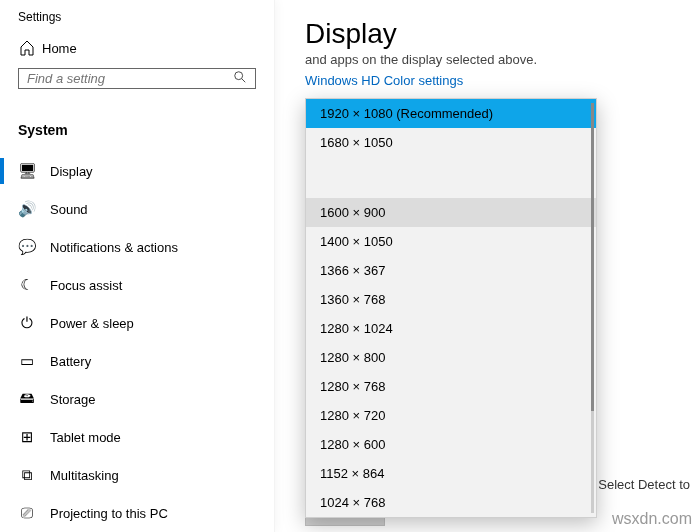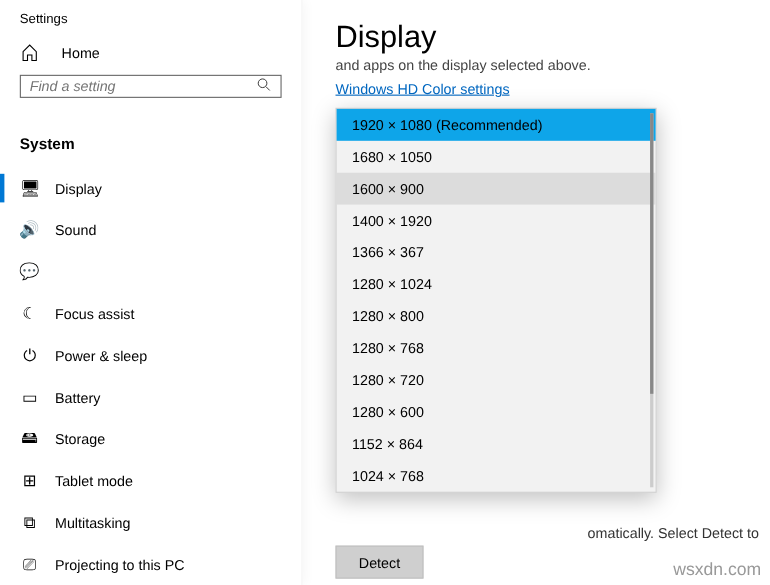--- a/index.html
+++ b/index.html
@@ -24,21 +24,21 @@
     box-shadow: 2px 0 10px rgba(0,0,0,0.04);
   }
   .title {
     padding: 10px 14px 8px 18px;
     font-size: 12px;
   }
   .home-row {
     display: flex;
     align-items: center;
     padding: 8px 18px 12px 18px;
-    gap: 20px;
+    gap: 6px;
   }
   .home-row .icon { width: 18px; display:flex; align-items:center; justify-content:center; }
   .search {
     margin: 0 18px 29px 18px;
     border: 1px solid #666;
     height: 30px;
     display: flex;
     align-items: center;
     padding: 0 8px;
   }
@@ -89,21 +89,20 @@
   }
   .subtext {
     color: #444;
     font-size: 13px;
   }
   .link {
     color: #0067c0;
     font-size: 13px;
     margin-top: 6px;
     display: inline-block;
-    text-decoration: underline;
   }
 
   .dropdown {
     position: absolute;
     left: 30px;
     top: 98px;
     width: 292px;
     background: #f2f2f2;
     border: 1px solid #cfcfcf;
     box-shadow: 0 6px 20px rgba(0,0,0,0.25);
@@ -123,21 +122,21 @@
   .dropdown ul { list-style: none; }
   .dropdown li {
     height: 29px;
     padding: 0 14px;
     display: flex;
     align-items: center;
     font-size: 13px;
     color: #000;
   }
   .dropdown li.selected { background: #0ea5e9; }
-  .dropdown li.hover { background: #dcdcdc; }
+  .dropdown li.hover { background: #dcdcdc; margin-top: 41px; }
 
   .bottom-hint {
     position: absolute;
     bottom: 40px;
     left: 30px;
     right: 10px;
     text-align: right;
     color: #333;
     font-size: 13px;
   }
@@ -196,20 +195,21 @@
         <li class="selected">
           <span class="icon">🖥</span>
           <span>Display</span>
         </li>
         <li>
           <span class="icon">🔊</span>
           <span>Sound</span>
         </li>
         <li>
           <span class="icon">💬</span>
+          <span>Notifications &amp; actions</span>
         </li>
         <li>
           <span class="icon">☾</span>
           <span>Focus assist</span>
         </li>
         <li>
           <span class="icon">⏻</span>
           <span>Power &amp; sleep</span>
         </li>
         <li>
@@ -238,22 +238,23 @@
   <div class="main">
     <div class="heading">Display</div>
     <div class="subtext">and apps on the display selected above.</div>
     <a class="link">Windows HD Color settings</a>
 
     <div class="dropdown">
       <ul id="reso-list">
           <li class="selected">1920 × 1080 (Recommended)</li>
           <li>1680 × 1050</li>
           <li class="hover">1600 × 900</li>
-          <li>1400 × 1920</li>
+          <li>1400 × 1050</li>
           <li>1366 × 367</li>
+          <li>1360 × 768</li>
           <li>1280 × 1024</li>
           <li>1280 × 800</li>
           <li>1280 × 768</li>
           <li>1280 × 720</li>
           <li>1280 × 600</li>
           <li>1152 × 864</li>
           <li>1024 × 768</li>
         </ul>
       <div class="scrollbar"></div>
     </div>

